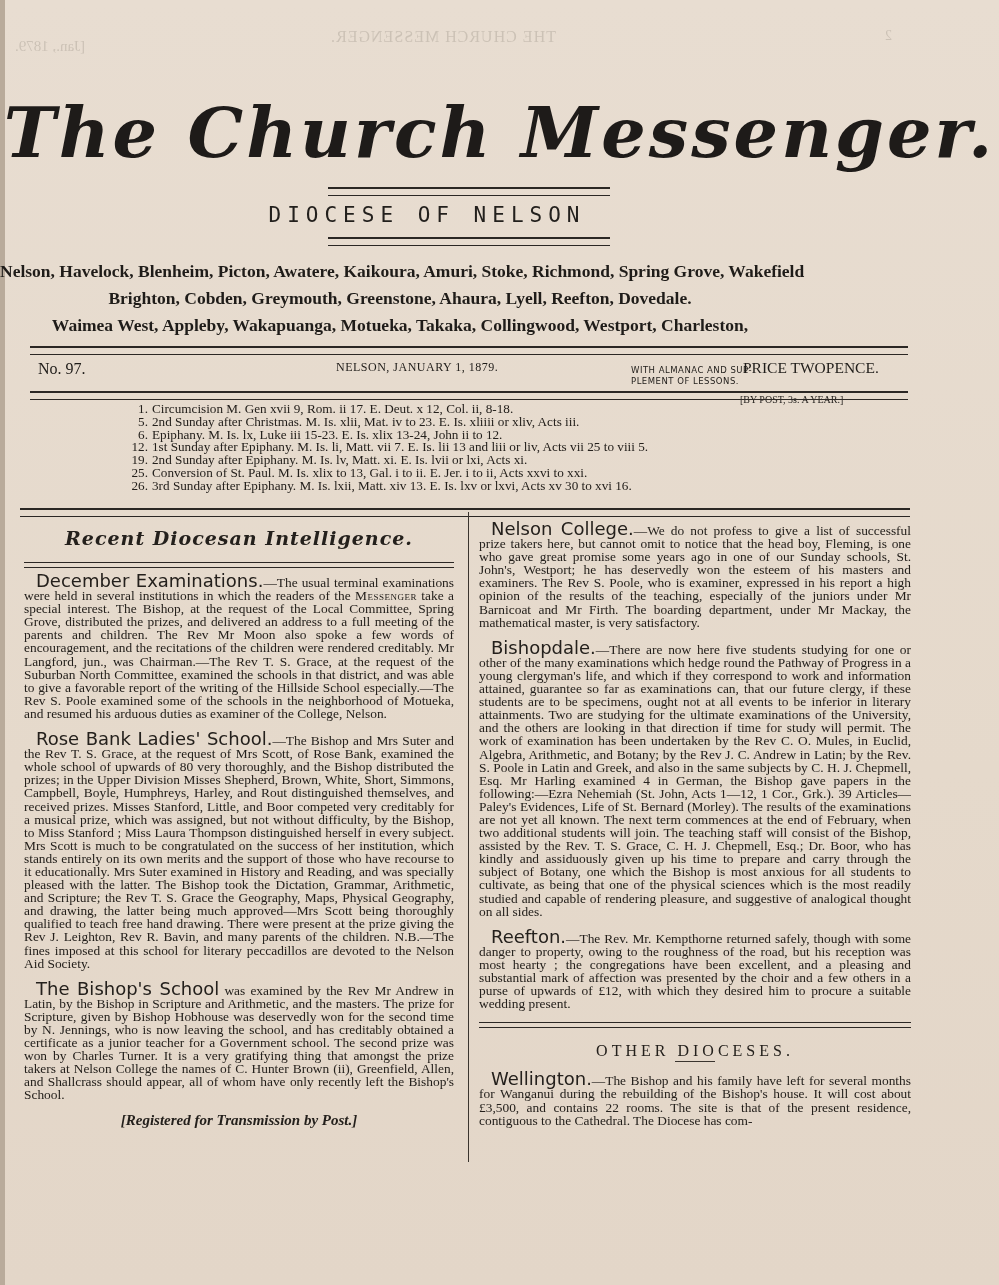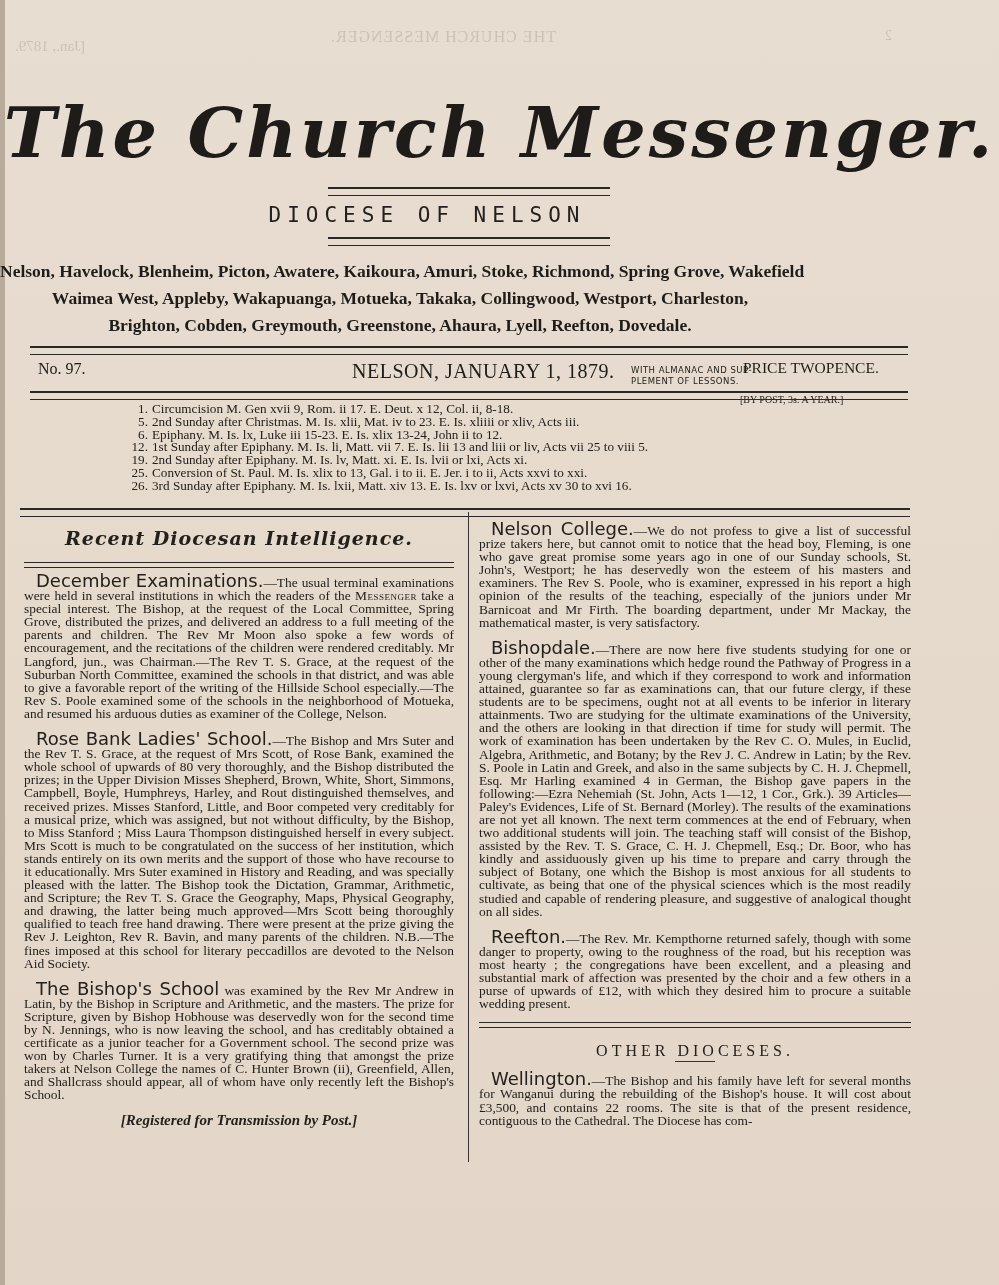--- a/index.html
+++ b/index.html
@@ -33,21 +33,21 @@
     position: absolute; top: 203px; left: 0; width: 854px; text-align: center;
     font-family: "DejaVu Sans Mono", monospace; font-size: 21px; letter-spacing: 6px; color: #23201d;
   }
   .places {
     position: absolute; top: 258px; left: 0; width: 800px; text-align: center;
     font-family: "Liberation Serif", serif; font-weight: bold; font-size: 17.5px; line-height: 27px; color: #1f1c19;
   }
   .places div { white-space: nowrap; }
   .issue-bar { position: absolute; top: 358px; left: 38px; width: 870px; height: 30px; font-family: "Liberation Serif", serif; color: #1f1c19; }
   .issue-no { position: absolute; left: 0; top: 2px; font-size: 16px; }
-  .issue-date { position: absolute; left: 314px; top: 2px; font-size: 20px; letter-spacing: .5px; }
+  .issue-date { position: absolute; left: 298px; top: 2px; font-size: 12px; letter-spacing: .5px; }
   .issue-with { position: absolute; left: 545px; top: 7px; font-family: "DejaVu Sans", sans-serif; font-size: 8.5px; line-height: 11px; letter-spacing: .5px; margin-left: 48px; }
   .issue-price { position: absolute; left: 705px; top: 1px; font-size: 15.5px; }
   .issue-post { position: absolute; left: 702px; top: 36px; font-size: 10px; }
   .almanac { position: absolute; top: 403px; left: 130px; width: 700px; font-family: "Liberation Serif", serif; font-size: 13.2px; line-height: 12.8px; color: #24201c; }
   .almanac .row { white-space: nowrap; }
   .almanac .num { display: inline-block; width: 18px; text-align: right; margin-right: 4px; }
   .col { position: absolute; font-family: "Liberation Serif", serif; font-size: 13.4px; line-height: 13.1px; color: #24201c; text-align: justify; }
   .col-left { left: 24px; top: 518px; width: 430px; }
   .col-right { left: 479px; top: 522px; width: 432px; }
   .col-divider { position: absolute; left: 468px; top: 512px; width: 1px; height: 650px; background: #3a342e; }
@@ -71,22 +71,22 @@
   <div class="ghost ghost-date">[Jan., 1879.</div>
 
   <div class="masthead">The Church Messenger.</div>
 
   <div class="rule-pair" style="top:187px; left:328px; width:282px;"></div>
   <div class="diocese">DIOCESE OF NELSON</div>
   <div class="rule-pair" style="top:237px; left:328px; width:282px;"></div>
 
   <div class="places">
     <div>Nelson, Havelock, Blenheim, Picton, Awatere, Kaikoura, Amuri, Stoke, Richmond, Spring Grove, Wakefield</div>
+    <div>Brighton, Cobden, Greymouth, Greenstone, Ahaura, Lyell, Reefton, Dovedale.</div>
     <div>Waimea West, Appleby, Wakapuanga, Motueka, Takaka, Collingwood, Westport, Charleston,</div>
-    <div>Brighton, Cobden, Greymouth, Greenstone, Ahaura, Lyell, Reefton, Dovedale.</div>
   </div>
 
   <div class="rule-pair" style="top:346px; left:30px; width:878px;"></div>
   <div class="issue-bar">
     <span class="issue-no">No. 97.</span>
     <span class="issue-date">NELSON, JANUARY 1, 1879.</span>
     <span class="issue-with">
       <span>WITH ALMANAC AND SUP-</span><br>
       <span>PLEMENT OF LESSONS.</span>
     </span>

